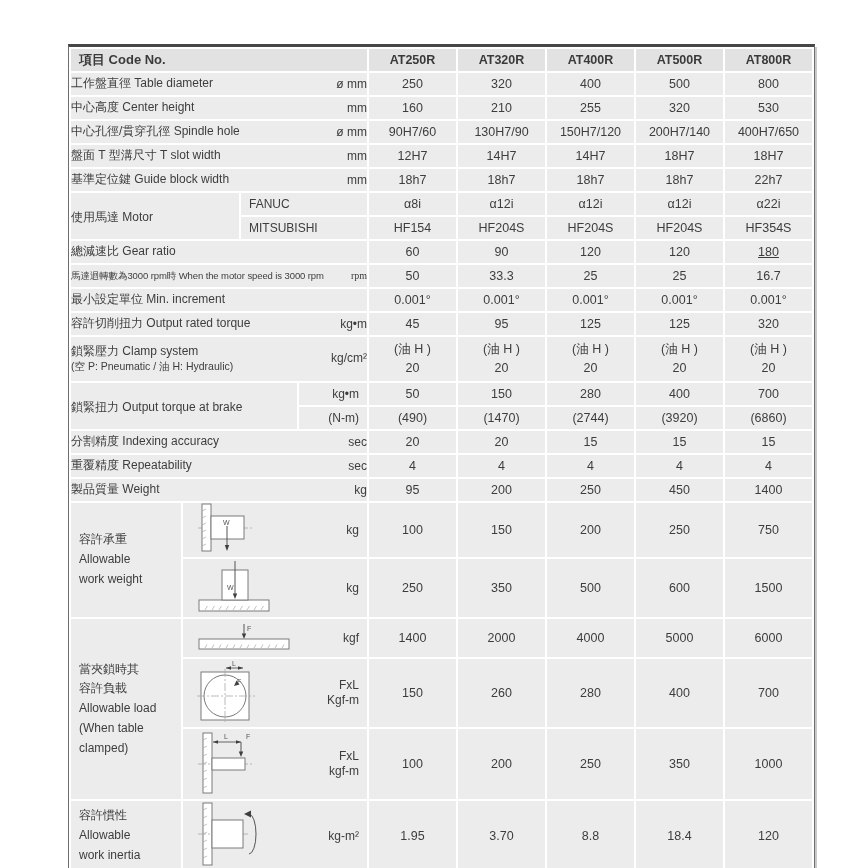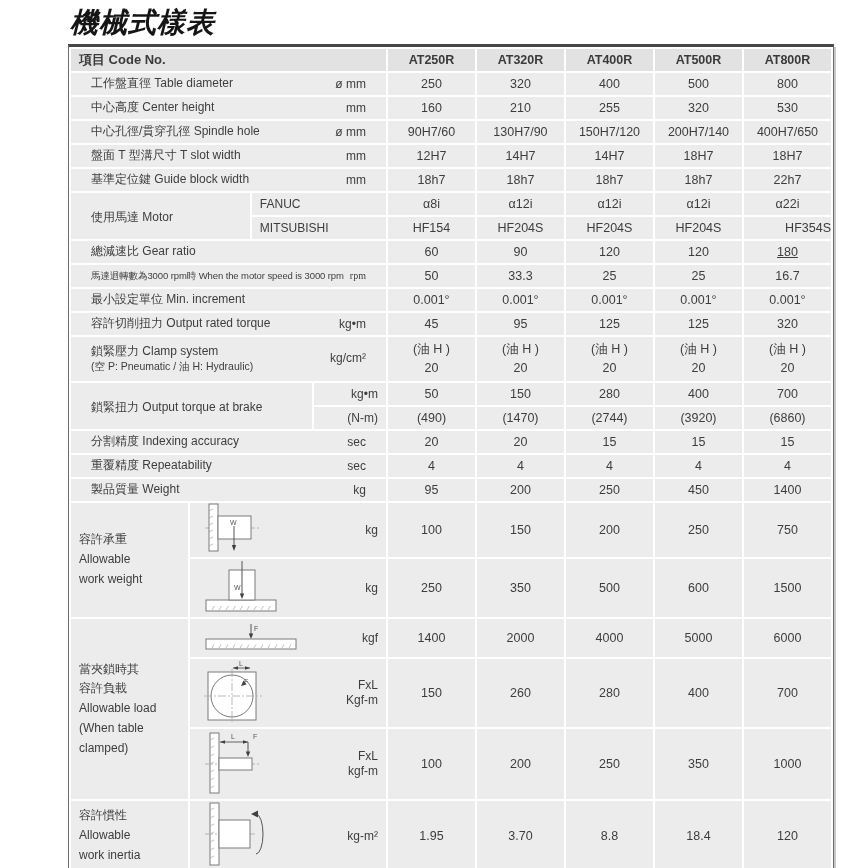--- a/index.html
+++ b/index.html
@@ -8,21 +8,21 @@
   .title-row{position:absolute;left:70px;top:4px;display:flex;align-items:baseline;gap:16px;}
   .title-zh{font-size:28px;font-weight:bold;font-style:italic;color:#151515;letter-spacing:1px;}
   .title-en{font-size:21px;font-weight:bold;font-style:italic;color:#e8140f;}
   .spec-wrap{position:absolute;left:68px;top:44px;}
   table.spec{border-collapse:separate;border-spacing:2px;background:#fff;
              border:1px solid #6e6e6e;border-top:3px solid #474747;
              box-shadow:2px 3px 0 #c9c9c9;}
   td,th{background:#ececec;padding:0;vertical-align:middle;}
   th{background:#e2e2e2;font-weight:bold;font-size:12.5px;color:#3a3a3a;}
   th.codeno{text-align:left;padding:1px 8px;font-size:13px;}
-  td.label{padding:1px 20px;}
+  td.label{padding:1px 0;}
   .cellflex{display:flex;justify-content:space-between;align-items:center;gap:6px;}
   .lblcol{display:flex;flex-direction:column;justify-content:center;text-align:left;}
   .lbl{font-size:12px;line-height:1.3;text-align:left;}
   .lbl.small{font-size:9.5px;white-space:nowrap;letter-spacing:-0.1px;}
   .lbl2{font-size:10.5px;line-height:1.3;text-align:left;}
   .unit{font-size:12px;text-align:right;white-space:pre-line;line-height:1.25;flex-shrink:0;}
   .unit.small{font-size:10px;font-family:Liberation Serif, serif;}
   td.val{text-align:center;font-size:12.5px;}
   .vline{line-height:1.5;}
   td.sub{text-align:left;padding:1px 8px;font-size:12px;margin-top:7px;}
@@ -31,21 +31,20 @@
   .diagflex{display:flex;align-items:center;padding:0 8px;height:100%;}
   .diagflex svg{flex-shrink:0;margin-left:6px;}
   .diagflex .unit{margin-left:auto;}
   svg text{font-family:"Liberation Sans","DejaVu Sans",sans-serif;}
 </style>
 </head>
 <body>
 
 <div class="page">
   <div class="title-row">
-    <span class="title-zh">機械式樣表</span>
   </div>
   <div class="spec-wrap">
     <table class="spec" id="spec-table">
       <colgroup>
         <col style="width:110px">
           <col style="width:56px">
           <col style="width:56px">
           <col style="width:68px">
         <col style="width:87px">
           <col style="width:87px">
@@ -145,21 +144,21 @@
             <td class="val" style="height: 20px;">α12i</td>
             <td class="val" style="height: 20px;">α12i</td>
             <td class="val" style="height: 20px;">α22i</td>
           </tr>
           <tr>
             <td class="sub" colspan="2" style="height: 20px;">MITSUBISHI</td>
             <td class="val" style="height: 20px;">HF154</td>
             <td class="val" style="height: 20px;">HF204S</td>
             <td class="val" style="height: 20px;">HF204S</td>
             <td class="val" style="height: 20px;">HF204S</td>
-            <td class="val" style="height: 20px; text-align: right;">HF354S</td>
+            <td class="val" style="height: 20px;">HF354S</td>
           </tr>
           <tr>
             <td class="label" colspan="4" style="height: 20px;">
               <div class="cellflex">
                 <div class="lblcol">
                   <span class="lbl">總減速比 Gear ratio</span>
                 </div>
                 <span class="unit"></span>
               </div>
             </td>

